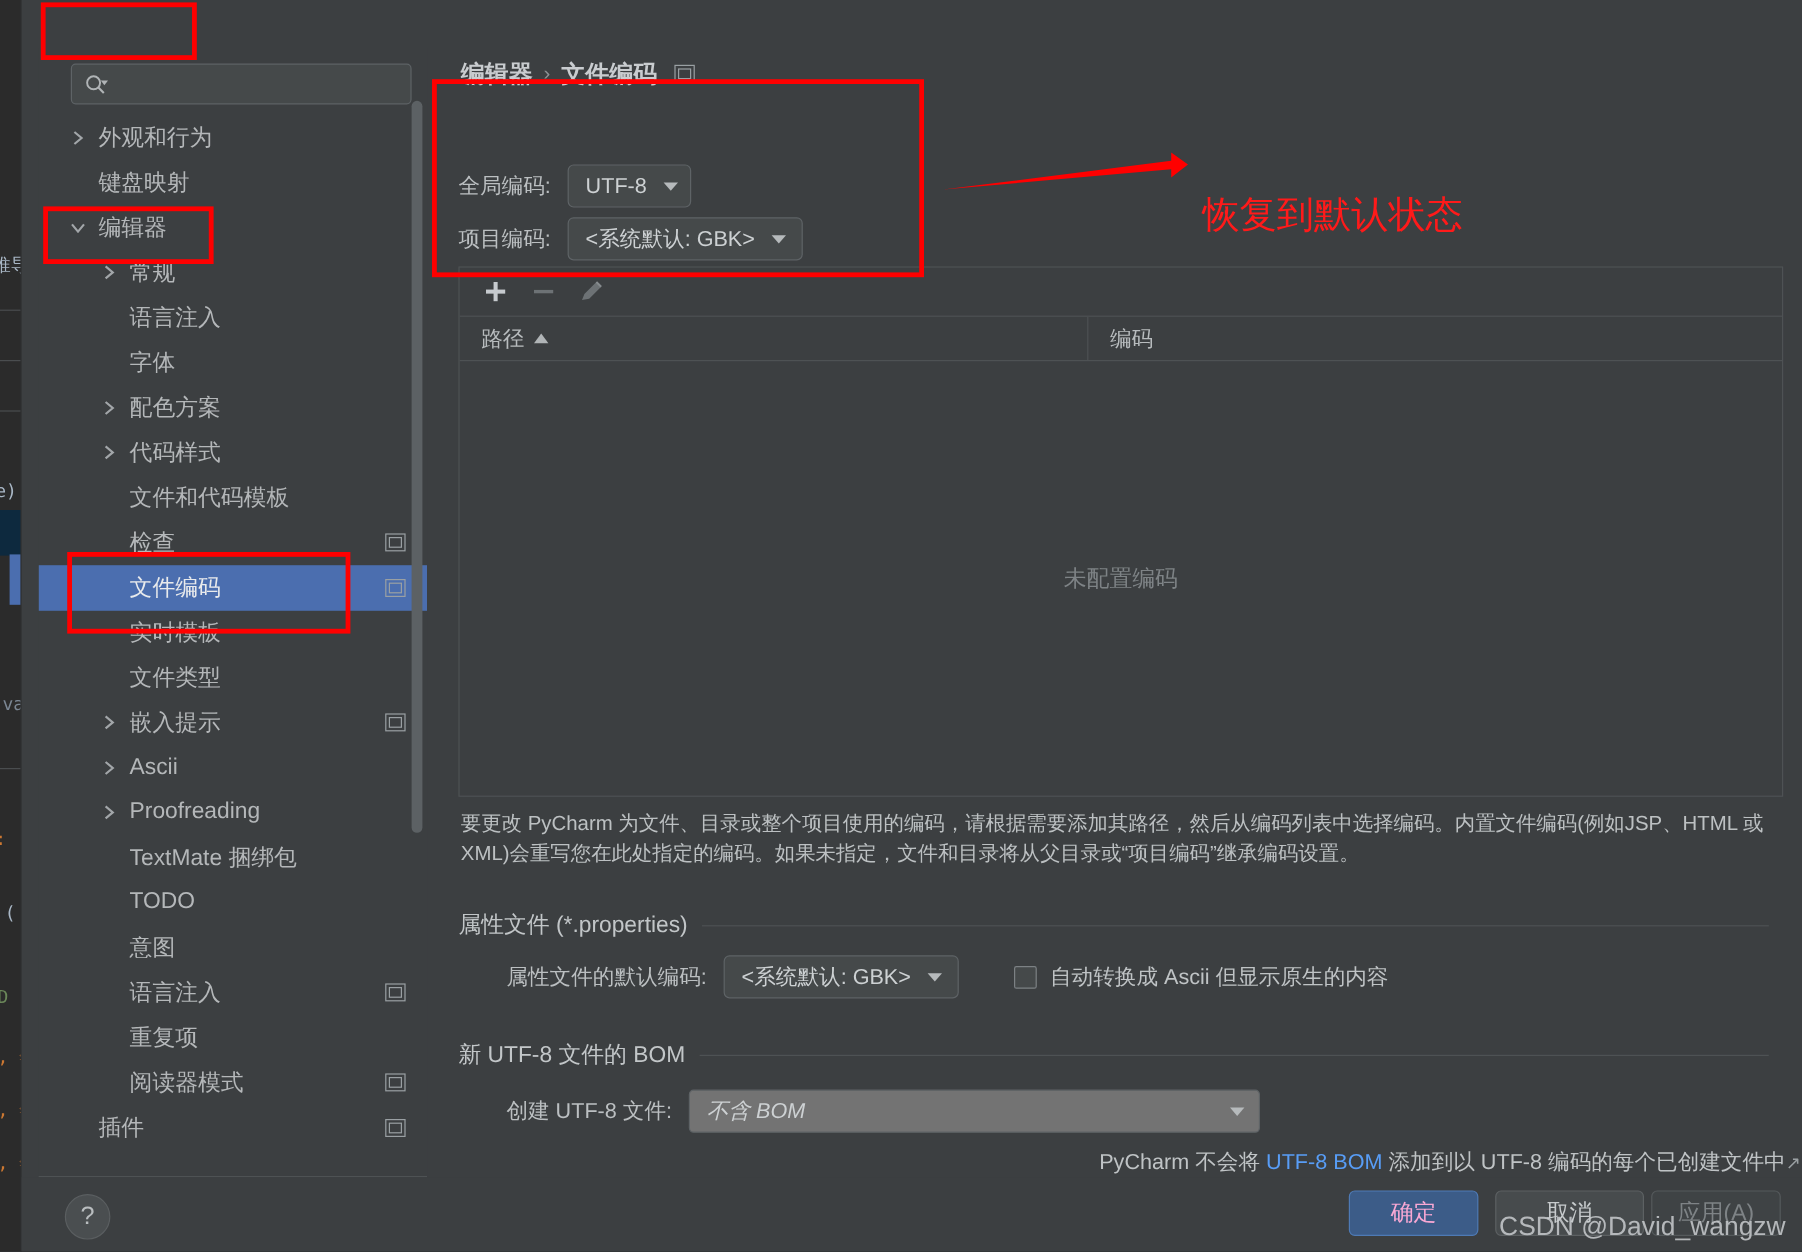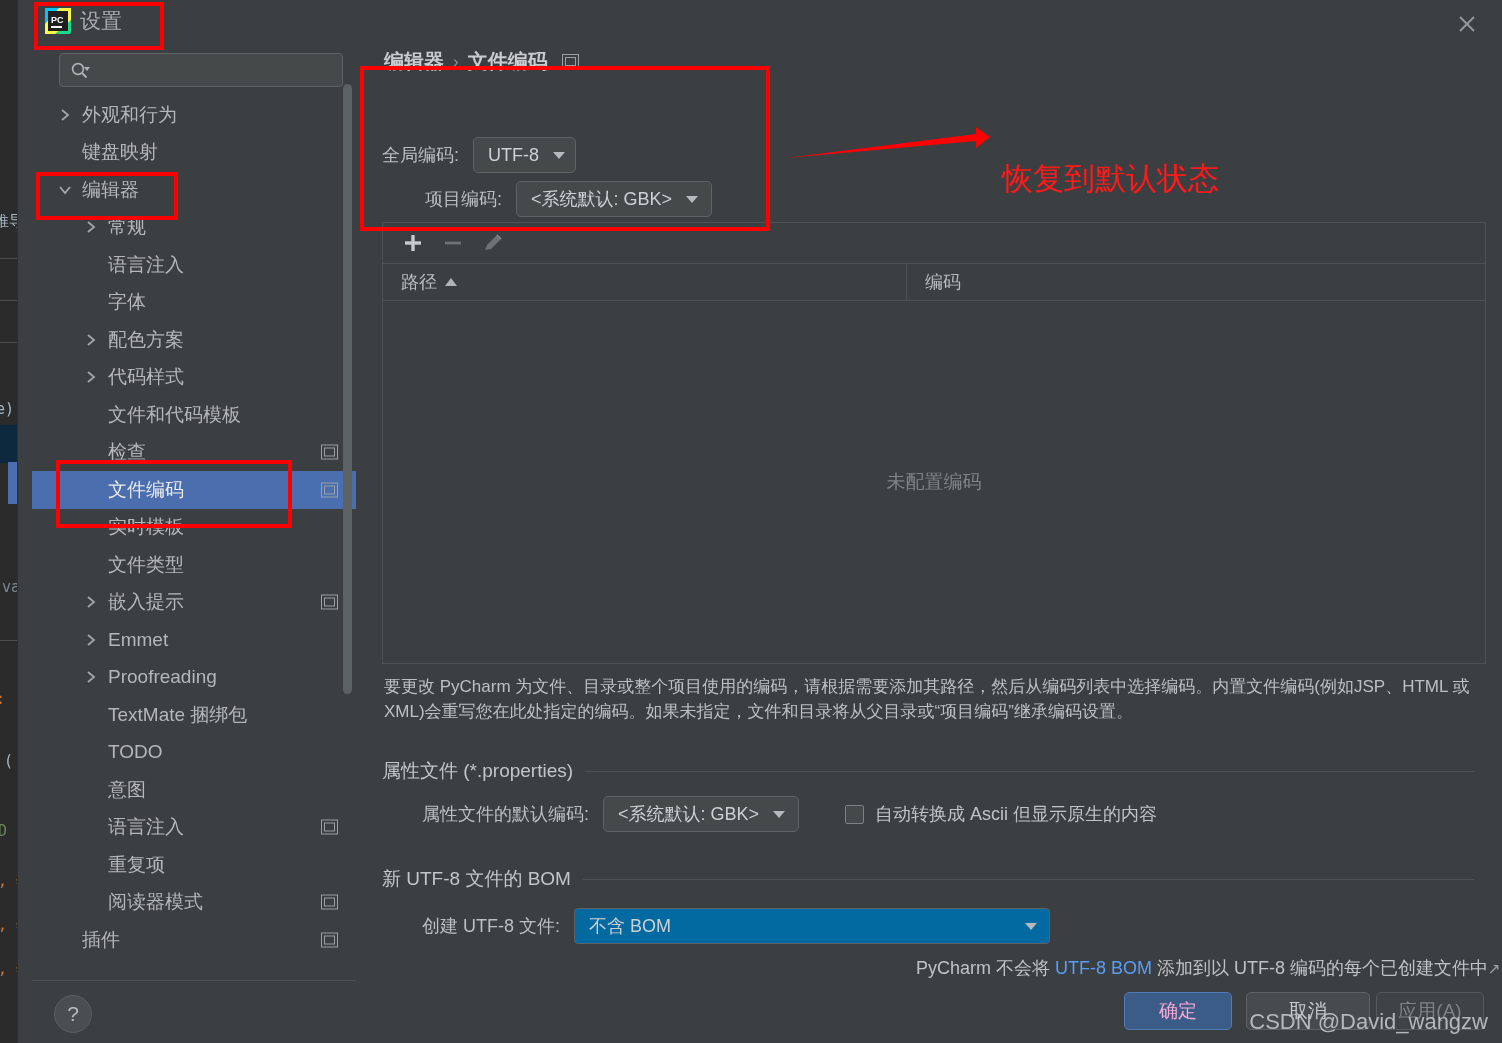--- a/index.html
+++ b/index.html
@@ -222,22 +222,22 @@
     display: flex; align-items: center; gap: 11px; cursor: pointer;
   }
   .checkbox {
     width: 17px; height: 17px; border: 1.5px solid #7c8184; border-radius: 2px;
     background: #45494a;
   }
   .cb-label { font-size: 18px; color: #bfc3c5; white-space: nowrap; }
 
   .wide-combo {
     width: 448px; height: 34px; border: 1px solid #5e6366; border-radius: 4px;
-    background: #0369a1; display: flex; align-items: center;
-    justify-content: space-between; padding: 0 12px 0 14px; cursor: pointer;
+    background: #737373; display: flex; align-items: center;
+    justify-content: space-between; padding: 0 12px 0 14px; cursor: pointer; font-style: italic;
   }
   .hint {
     position: absolute; left: 552px; top: 916px;
     font-size: 18px; color: #bfc3c5; white-space: nowrap;
   }
   .hint .lnk { color: #589df6; }
   .hint .ext { color: #9aa0a3; font-size: 15px; }
 
   
   .footer {
@@ -308,39 +308,20 @@
     </div>
     <div class="bg-right-strip">
       <div class="bg-right-inner"></div>
       <div class="bg-right-divider" style="top:214px;"></div>
       <div class="bg-cyan"></div>
     </div>
   </div>
 
   <div class="dialog">
 
-    <div class="titlebar">
-      <div class="title-icon">
-        <svg width="26" height="26" viewBox="0 0 26 26">
-          <rect x="0" y="0" width="26" height="26" rx="2" fill="#21d789"></rect>
-          <polygon points="0,0 26,0 26,12 10,26 0,26" fill="#fcf84a"></polygon>
-          <polygon points="0,0 14,0 0,16" fill="#07c3f2"></polygon>
-          <rect x="3" y="3" width="20" height="20" fill="#1f1f1f"></rect>
-          <text x="6" y="15" font-size="9" fill="#ffffff" font-family="Liberation Sans, sans-serif" font-weight="bold">PC</text>
-          <rect x="6" y="18" width="11" height="2" fill="#ffffff"></rect>
-        </svg>
-      </div>
-      <div class="title-text">设置</div>
-      <div class="close-btn">
-        <svg width="20" height="20" viewBox="0 0 20 20">
-          <line x1="3" y1="3" x2="17" y2="17" stroke="#b9bdbf" stroke-width="1.8"></line>
-          <line x1="17" y1="3" x2="3" y2="17" stroke="#b9bdbf" stroke-width="1.8"></line>
-        </svg>
-      </div>
-    </div>
 
     <div class="sidebar">
       <div class="searchbox">
         <span class="search-icon">
           <svg width="20" height="20" viewBox="0 0 20 20">
             <circle cx="8" cy="8" r="5.4" fill="none" stroke="#b0b4b6" stroke-width="1.6"></circle>
             <line x1="12" y1="12" x2="16.5" y2="16.5" stroke="#b0b4b6" stroke-width="1.8"></line>
             <polygon points="14,6 20,6 17,10" fill="#b0b4b6"></polygon>
           </svg>
         </span>
@@ -429,21 +410,21 @@
             </span>
             <span class="tree-label" style="margin-left: 8px;">嵌入提示</span>
             <span class="badge-icon"></span>
           </div>
           <div class="tree-row" style="padding-left: 50px;">
             <span class="tw">
               <svg width="14" height="14" viewBox="0 0 14 14">
                 <polyline points="4,2 10,7 4,12" fill="none" stroke="#a2a6a9" stroke-width="1.8"></polyline>
               </svg>
             </span>
-            <span class="tree-label" style="margin-left: 8px;">Emmet</span>
+            <span class="tree-label" style="margin-left: 8px;">Ascii</span>
           </div>
           <div class="tree-row" style="padding-left: 50px;">
             <span class="tw">
               <svg width="14" height="14" viewBox="0 0 14 14">
                 <polyline points="4,2 10,7 4,12" fill="none" stroke="#a2a6a9" stroke-width="1.8"></polyline>
               </svg>
             </span>
             <span class="tree-label" style="margin-left: 8px;">Proofreading</span>
           </div>
           <div class="tree-row" style="padding-left: 50px;">
@@ -492,21 +473,21 @@
       </div>
 
       <div class="form-row" style="left:18px; top:97px;">
         <span class="form-label">全局编码:</span>
         <span class="combo" style="min-width:74px;">
           <span class="combo-val">UTF-8</span>
           <span class="caret"></span>
         </span>
       </div>
 
-      <div class="form-row" style="left:18px; top:141px;margin-left:43px;">
+      <div class="form-row" style="left:18px; top:141px;">
         <span class="form-label">项目编码:</span>
         <span class="combo" style="min-width:170px;">
           <span class="combo-val">&lt;系统默认: GBK&gt;</span>
           <span class="caret"></span>
         </span>
       </div>
 
       <div class="table">
         <div class="table-head">
           <div class="th path">

